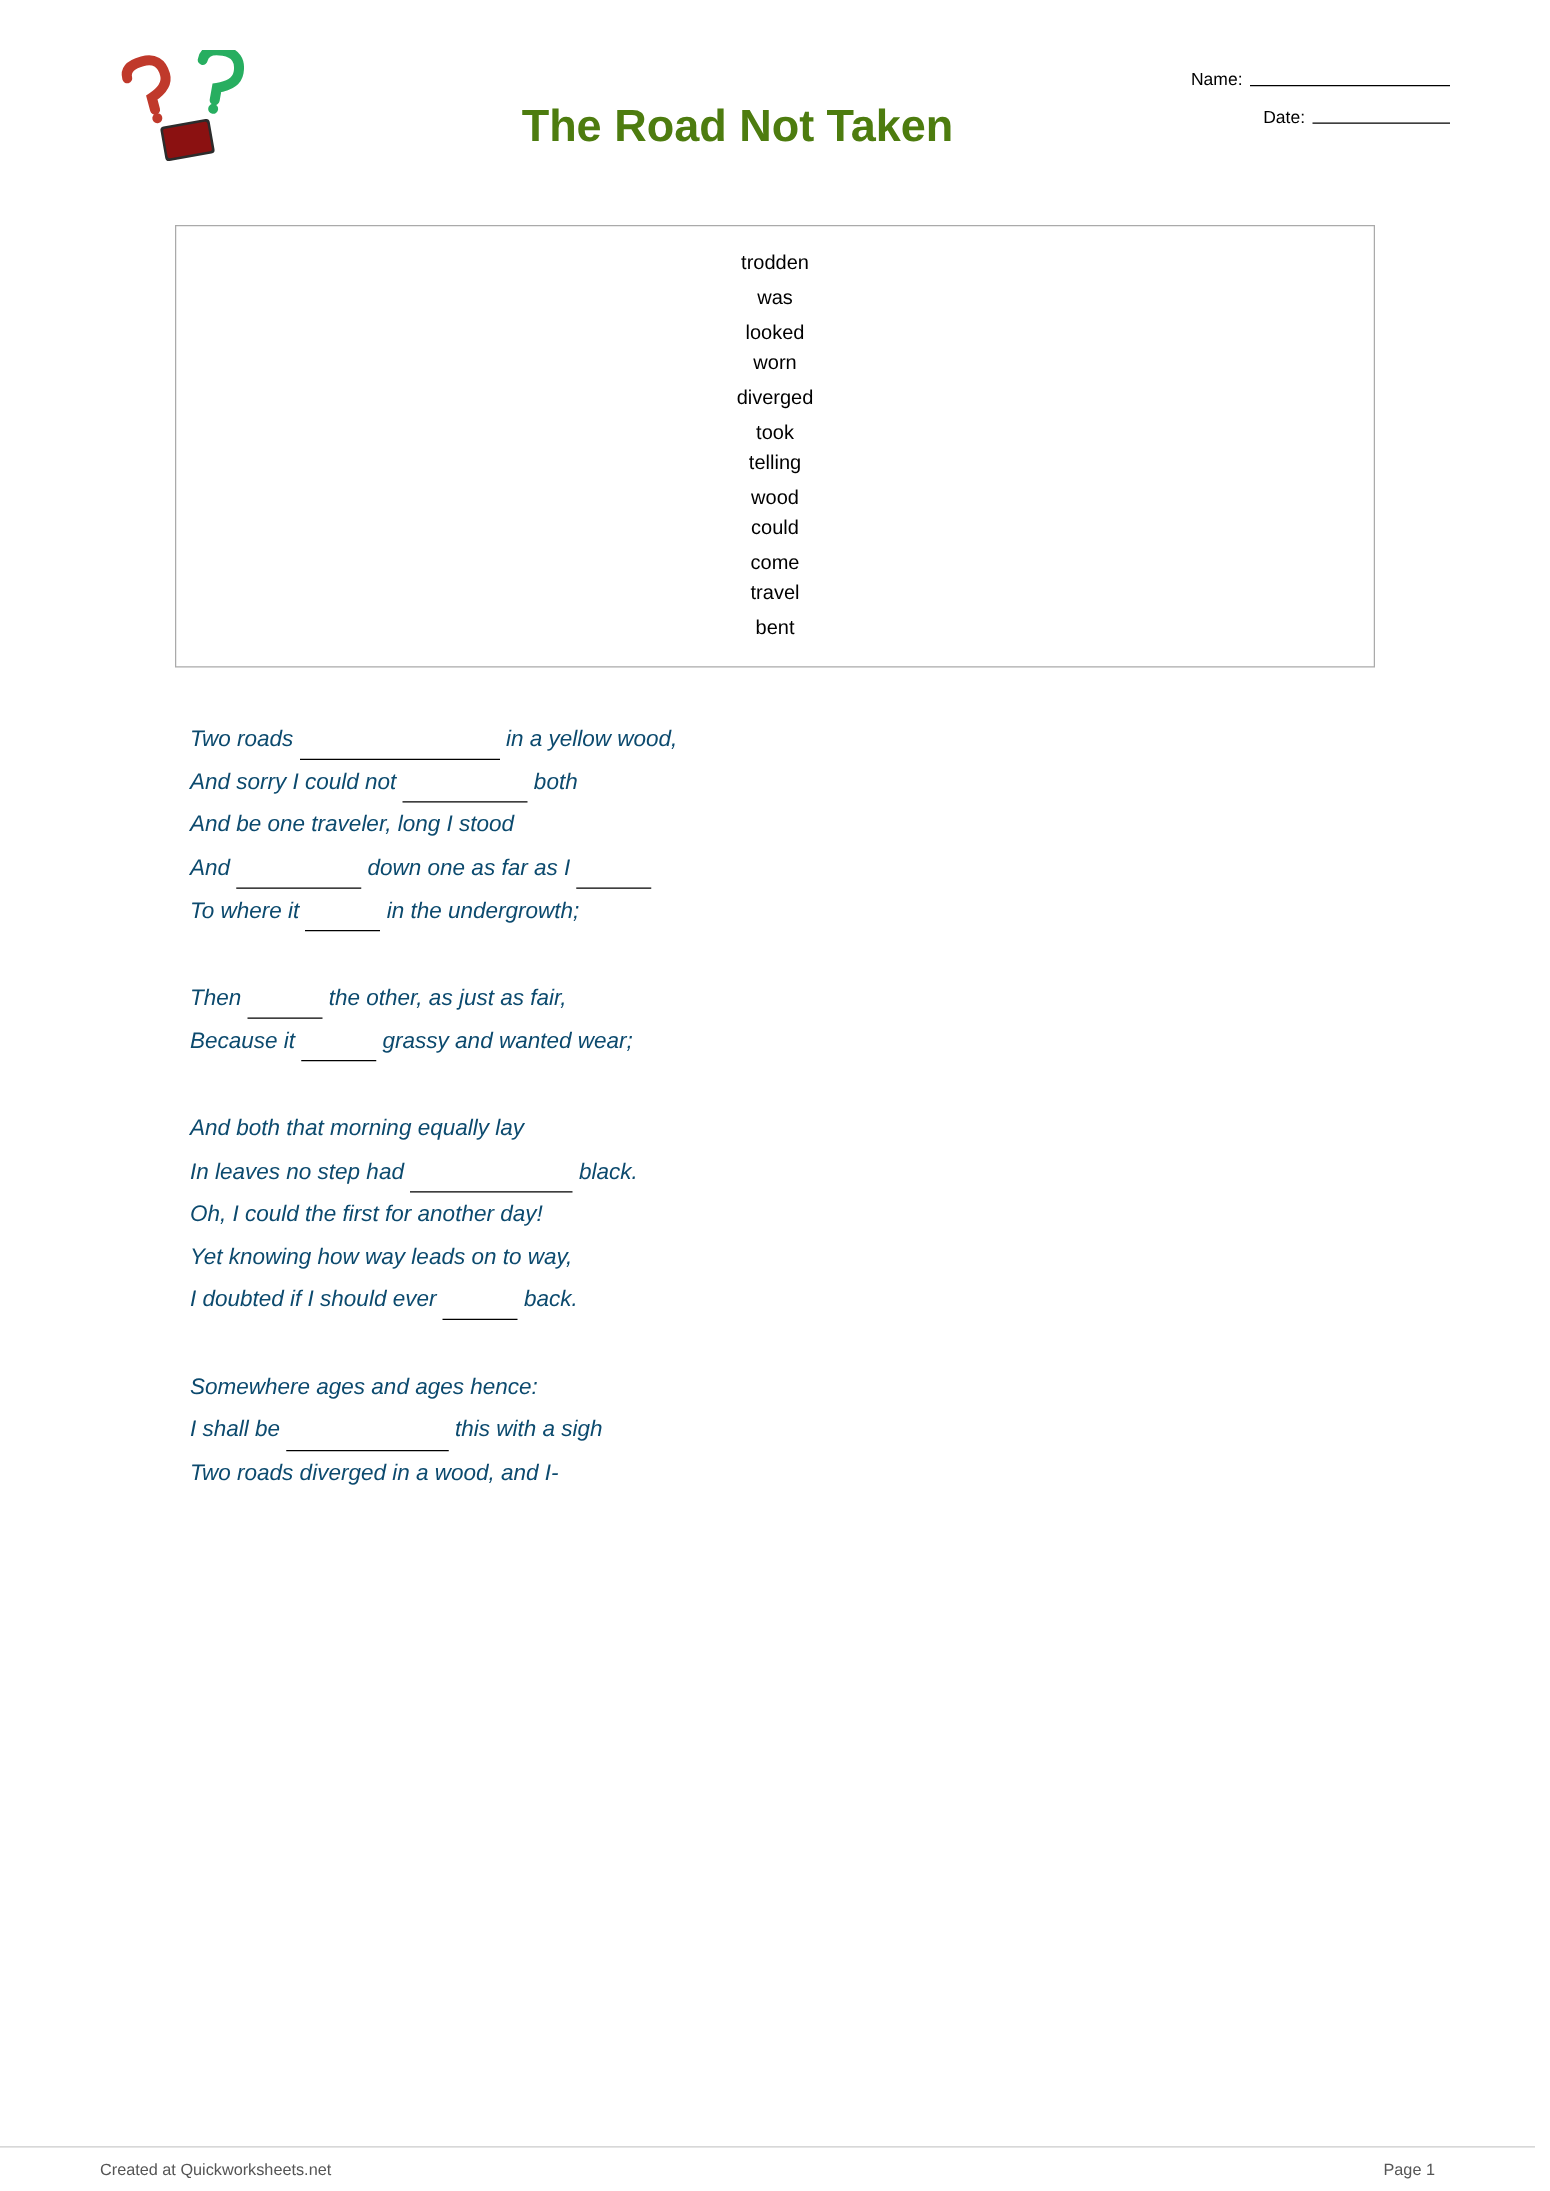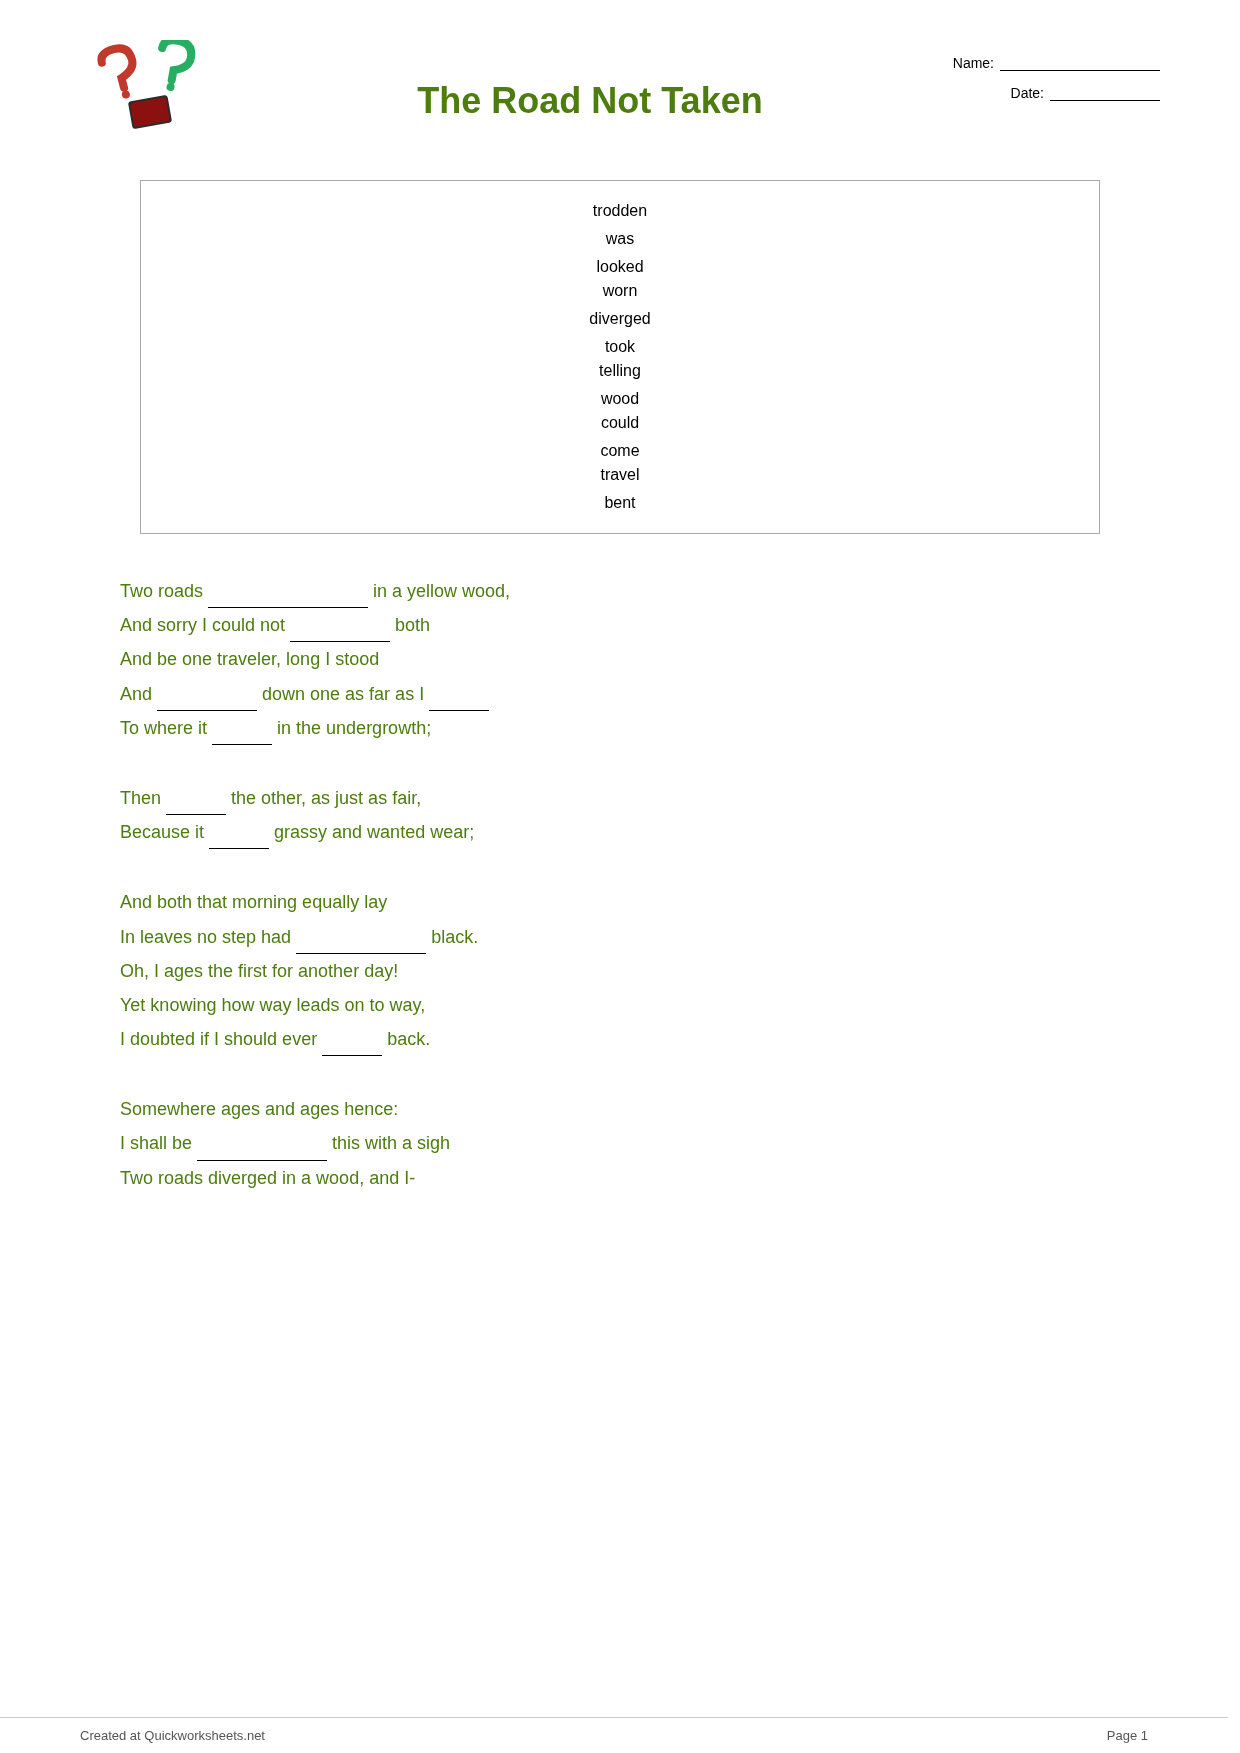--- a/index.html
+++ b/index.html
@@ -61,21 +61,21 @@
       flex-direction: column;
       align-items: flex-end;
       gap: 14px;
       padding-top: 15px;
       width: 220px;
       flex-shrink: 0;
     }
 
     .name-line, .date-line {
       display: flex;
-      align-items: flex-end;
+      align-items: flex-start;
       gap: 6px;
       font-size: 14px;
       color: #000;
     }
 
     .name-line .line-fill {
       display: inline-block;
       width: 160px;
       border-bottom: 1px solid #000;
       height: 14px;
@@ -106,24 +106,25 @@
     }
 
     .word-bank-word {
       font-size: 16px;
       color: #000;
       text-align: center;
       line-height: 1.5;
     }
 
     .poem-section {
-      margin: 0 40px;
+      margin: 0 72px;
       font-size: 18px;
       line-height: 1.9;
-      color: #4d7c0f;
+      color: #0c4a6e;
+      font-style: italic;
     }
 
     .poem-stanza {
       margin-bottom: 36px;
     }
 
     .poem-line {
       display: block;
       margin-bottom: 0;
     }
@@ -232,21 +233,21 @@
     </div>
 
     <div class="poem-stanza">
       <span class="poem-line">Then <span class="blank blank-sm"></span> the other, as just as fair,</span>
       <span class="poem-line">Because it <span class="blank blank-sm"></span> grassy and wanted wear;</span>
     </div>
 
     <div class="poem-stanza">
       <span class="poem-line">And both that morning equally lay</span>
       <span class="poem-line">In leaves no step had <span class="blank blank-lg"></span> black.</span>
-      <span class="poem-line">Oh, I ages the first for another day!</span>
+      <span class="poem-line">Oh, I could the first for another day!</span>
       <span class="poem-line">Yet knowing how way leads on to way,</span>
       <span class="poem-line">I doubted if I should ever <span class="blank blank-sm"></span> back.</span>
     </div>
 
     <div class="poem-stanza">
       <span class="poem-line">Somewhere ages and ages hence:</span>
       <span class="poem-line">I shall be <span class="blank blank-lg"></span> this with a sigh</span>
       <span class="poem-line">Two roads diverged in a wood, and I-</span>
     </div>
 

